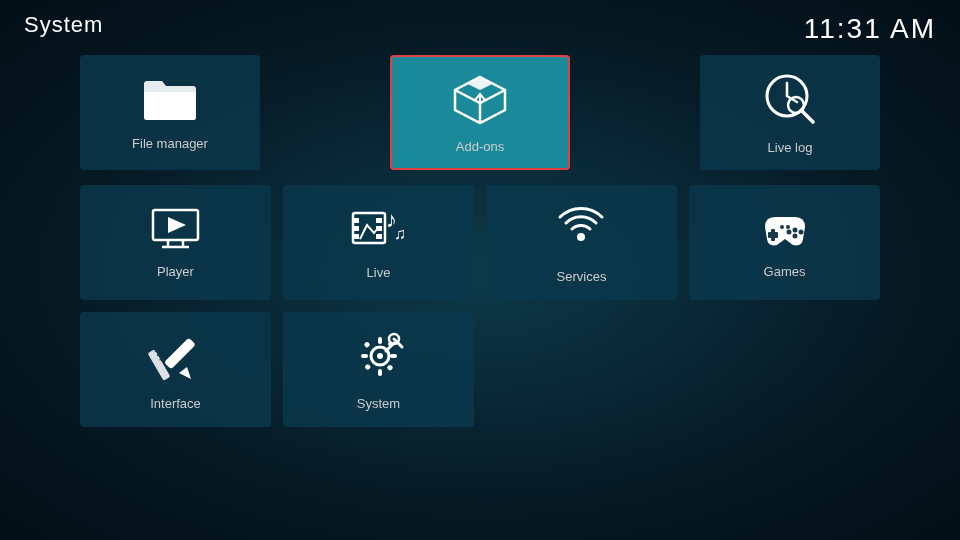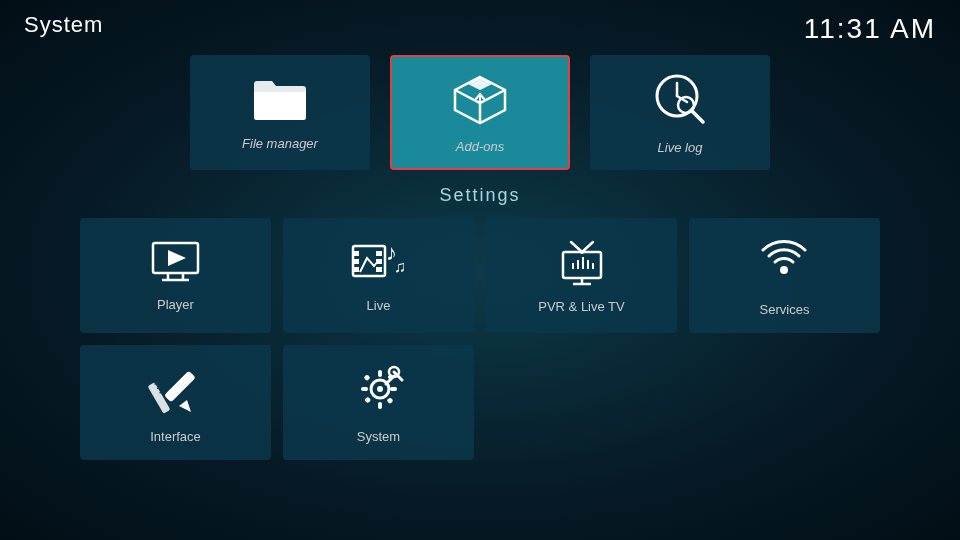--- a/index.html
+++ b/index.html
@@ -42,23 +42,22 @@
       margin-top: 8px;
     }
 
     
     #top-row {
       position: absolute;
       top: 55px;
       left: 80px;
       right: 80px;
       display: flex;
-      justify-content: center;
-      gap: 20px;
-      font-style: italic;
+      justify-content: space-between;
+      gap: 12px;
     }
 
     .tile {
       background: rgba(10, 55, 75, 0.85);
       border-radius: 4px;
       display: flex;
       flex-direction: column;
       align-items: center;
       justify-content: center;
       cursor: pointer;
@@ -171,21 +170,20 @@
 
         <circle cx="35" cy="35" r="8" fill="none" stroke="white" stroke-width="2.5"></circle>
       </svg>
     </div>
     <span class="tile-label">Live log</span>
   </div>
 
 </div>
 
 <div id="settings-section">
-  <div id="settings-title">Settings</div>
 
   <div id="settings-grid">
 
     <div class="tile settings-tile">
       <div class="tile-icon">
         <svg width="55" height="45" viewBox="0 0 55 45">
           <rect x="5" y="3" width="45" height="30" rx="2" fill="none" stroke="white" stroke-width="2.5"></rect>
           <polygon points="20,10 20,26 38,18" fill="white"></polygon>
           <line x1="20" y1="33" x2="20" y2="40" stroke="white" stroke-width="2.5"></line>
           <line x1="35" y1="33" x2="35" y2="40" stroke="white" stroke-width="2.5"></line>
@@ -209,61 +207,57 @@
 
           <polyline points="10,34 17,20 24,28 28,23" fill="none" stroke="white" stroke-width="2"></polyline>
 
           <text x="36" y="22" font-size="22" fill="white">♪</text>
           <text x="44" y="34" font-size="16" fill="white">♫</text>
         </svg>
       </div>
       <span class="tile-label">Live</span>
     </div>
 
-    <div class="tile settings-tile">
-      <div class="tile-icon">
-        <svg width="58" height="50" viewBox="0 0 58 50">
-
-          <rect x="10" y="15" width="38" height="26" rx="2" fill="none" stroke="white" stroke-width="2.5"></rect>
-
-          <line x1="29" y1="15" x2="18" y2="5" stroke="white" stroke-width="2.5" stroke-linecap="round"></line>
-
-          <line x1="29" y1="15" x2="40" y2="5" stroke="white" stroke-width="2.5" stroke-linecap="round"></line>
-
-          <circle cx="29" cy="15" r="2" fill="white"></circle>
-
-          <line x1="29" y1="41" x2="29" y2="47" stroke="white" stroke-width="2.5"></line>
-          <line x1="20" y1="47" x2="38" y2="47" stroke="white" stroke-width="2.5"></line>
-
-          <line x1="20" y1="32" x2="20" y2="26" stroke="white" stroke-width="2"></line>
-          <line x1="25" y1="32" x2="25" y2="23" stroke="white" stroke-width="2"></line>
-          <line x1="30" y1="32" x2="30" y2="20" stroke="white" stroke-width="2"></line>
-          <line x1="35" y1="32" x2="35" y2="23" stroke="white" stroke-width="2"></line>
-          <line x1="40" y1="32" x2="40" y2="26" stroke="white" stroke-width="2"></line>
-        </svg>
-      </div>
-      <span class="tile-label">PVR &amp; Live TV</span>
-    </div>
 
     <div class="tile settings-tile">
       <div class="tile-icon">
         <svg width="55" height="55" viewBox="0 0 55 55">
 
           <circle cx="27" cy="35" r="4" fill="white"></circle>
 
           <path d="M 18 27 A 13 13 0 0 1 36 27" fill="none" stroke="white" stroke-width="3" stroke-linecap="round"></path>
 
           <path d="M 12 21 A 21 21 0 0 1 42 21" fill="none" stroke="white" stroke-width="3" stroke-linecap="round"></path>
 
           <path d="M 6 15 A 30 30 0 0 1 48 15" fill="none" stroke="white" stroke-width="3" stroke-linecap="round"></path>
         </svg>
       </div>
       <span class="tile-label">Services</span>
     </div>
 
+    <div class="tile settings-tile">
+      <div class="tile-icon">
+        <svg width="60" height="45" viewBox="0 0 60 45">
+
+          <path d="M10 20 Q10 10 20 10 L40 10 Q50 10 50 20 L48 32 Q47 40 38 38 L30 32 L22 38 Q13 40 12 32 Z" fill="white"></path>
+
+          <rect x="16" y="22" width="4" height="12" rx="1" fill="#1a3a4a"></rect>
+          <rect x="13" y="25" width="10" height="6" rx="1" fill="#1a3a4a"></rect>
+
+          <circle cx="40" cy="23" r="2.5" fill="#1a3a4a"></circle>
+          <circle cx="46" cy="25" r="2.5" fill="#1a3a4a"></circle>
+          <circle cx="40" cy="29" r="2.5" fill="#1a3a4a"></circle>
+          <circle cx="34" cy="25" r="2.5" fill="#1a3a4a"></circle>
+
+          <circle cx="27" cy="20" r="2" fill="#1a3a4a"></circle>
+          <circle cx="33" cy="20" r="2" fill="#1a3a4a"></circle>
+        </svg>
+      </div>
+      <span class="tile-label">Games</span>
+    </div>
 
     <div class="tile settings-tile">
       <div class="tile-icon">
         <svg width="58" height="55" viewBox="0 0 58 55">
 
           <rect x="25" y="5" width="10" height="35" rx="3" transform="rotate(45 29 27)" fill="white"></rect>
           <polygon points="40,38 44,50 32,44" fill="white"></polygon>
 
           <rect x="8" y="20" width="8" height="32" rx="2" transform="rotate(-30 12 36)" fill="white" opacity="0.85"></rect>
 

